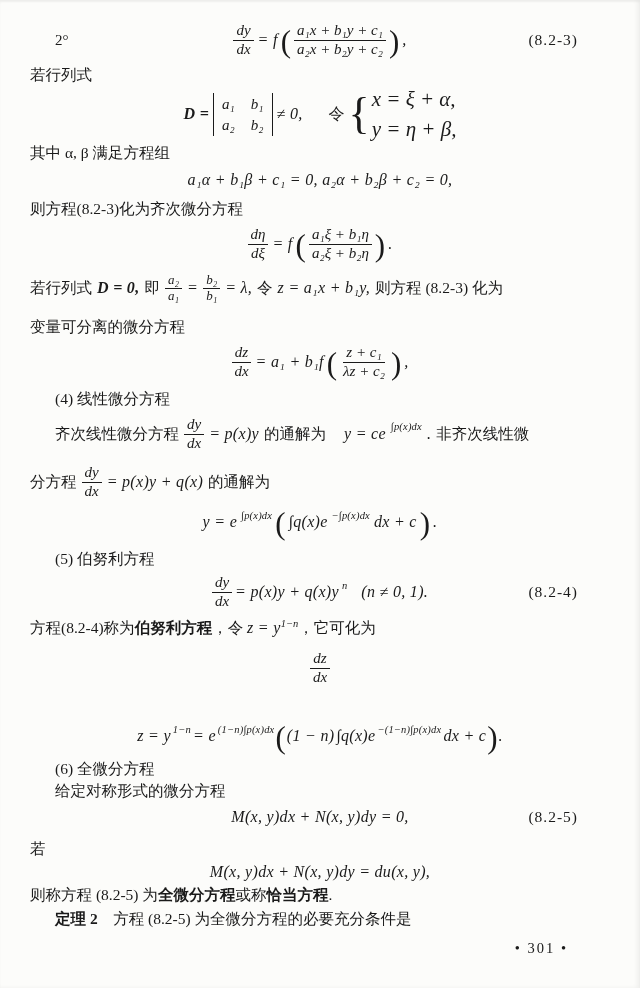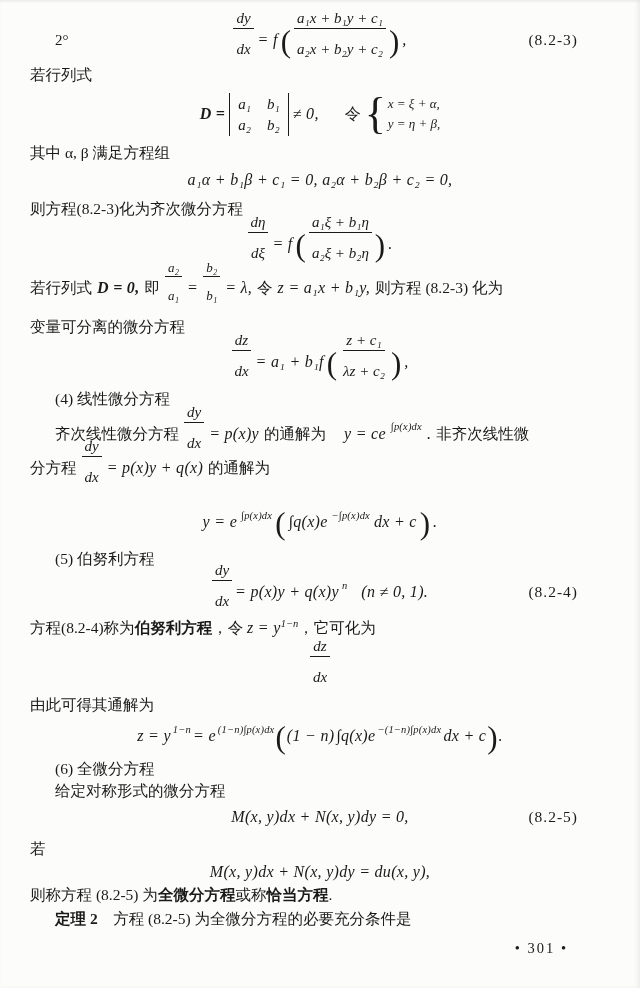--- a/index.html
+++ b/index.html
@@ -11,38 +11,38 @@
   .line{position:absolute;left:30px;right:30px;font-size:15.5px;line-height:1.45;}
   .ind{left:55px;}
   .centerline{text-align:center;}
   .flexline{display:flex;align-items:center;gap:5px;}
   .b{font-weight:700;}
   .math{font-style:italic;font-size:16px;letter-spacing:0.3px;}
   .cjk{font-style:normal;}
   .frac{display:inline-flex;flex-direction:column;align-items:center;font-style:italic;
         font-size:15px;line-height:1.15;vertical-align:middle;}
   .frac .num{padding:0 3px;border-bottom:1.4px solid #1a1a1a;font-style:italic;}
-  .frac .den{padding:12px 3px;}
+  .frac .den{padding:0 3px;}
   .frac.small{font-size:13px;line-height:1.1;}
   .bigp{font-size:31px;font-weight:400;line-height:1;font-style:normal;
         transform:scaleY(1.05);margin:0 -1px;}
   .fsup{font-size:10.5px;font-style:italic;transform:translateY(-7px);letter-spacing:0.2px;}
   .sup{font-size:10.5px;vertical-align:super;font-style:italic;}
   .caselabel{position:absolute;left:55px;top:50%;transform:translateY(-50%);font-size:15px;}
   .tag{position:absolute;right:62px;top:50%;transform:translateY(-50%);
        font-style:normal;font-size:15.5px;letter-spacing:1px;margin-left:12px;}
   .eqrow{position:absolute;left:0;right:0;}
   .eqbody{display:flex;align-items:center;justify-content:center;gap:4px;height:100%;}
   .detgrid{display:inline-grid;grid-template-columns:auto auto;column-gap:16px;row-gap:3px;
            border-left:1.5px solid #1a1a1a;border-right:1.5px solid #1a1a1a;
            padding:2px 8px;font-style:italic;font-size:15px;line-height:1.2;}
   .cases{display:inline-flex;align-items:center;}
   .cbrace{font-size:44px;font-weight:400;line-height:0.9;font-style:normal;margin-right:2px;}
   .crows{display:inline-flex;flex-direction:column;align-items:flex-start;gap:3px;
-         font-style:italic;font-size:13px;line-height:1.25;}
+         font-style:italic;font-size:21px;line-height:1.25;}
   .sp18{display:inline-block;width:18px;}
   .sp8{display:inline-block;width:8px;}
   .pageno{position:absolute;top:940px;right:72px;font-size:14.5px;letter-spacing:2px;}
 </style>
 </head>
 <body>
 
 <div class="page">
 
   <div class="eqrow" style="top:16px;height:48px;">
@@ -159,21 +159,21 @@
     </span>
     <span class="math">= p(x)y</span>
     <span class="cjk">的通解为</span>
     <span class="sp8"></span>
     <span class="math">y = ce</span>
     <span class="fsup">∫p(x)dx</span>
     <span class="math">.</span>
     <span class="cjk">非齐次线性微</span>
   </div>
 
-  <div class="line flexline" style="top:444px;height:48px;">
+  <div class="line flexline" style="top:458px;height:48px;">
     <span class="cjk">分方程</span>
     <span class="frac">
       <span class="num">dy</span>
       <span class="den">dx</span>
     </span>
     <span class="math">= p(x)y + q(x)</span>
     <span class="cjk">的通解为</span>
   </div>
 
   <div class="eqrow" style="top:502px;height:40px;">
@@ -211,21 +211,20 @@
 
   <div class="eqrow" style="top:644px;height:48px;">
     <div class="eqbody">
       <span class="frac">
         <span class="num">dz</span>
         <span class="den">dx</span>
       </span>
     </div>
   </div>
 
-  <div class="line cjk" style="top:694px;">由此可得其通解为</div>
 
   <div class="eqrow" style="top:716px;height:40px;">
     <div class="eqbody" style="gap:2px;">
       <span class="math">z = y</span>
       <span class="fsup">1−n</span>
       <span class="math">= e</span>
       <span class="fsup">(1−n)∫p(x)dx</span>
       <span class="bigp">(</span>
       <span class="math">(1 − n)</span>
       <span class="math">∫q(x)e</span>

